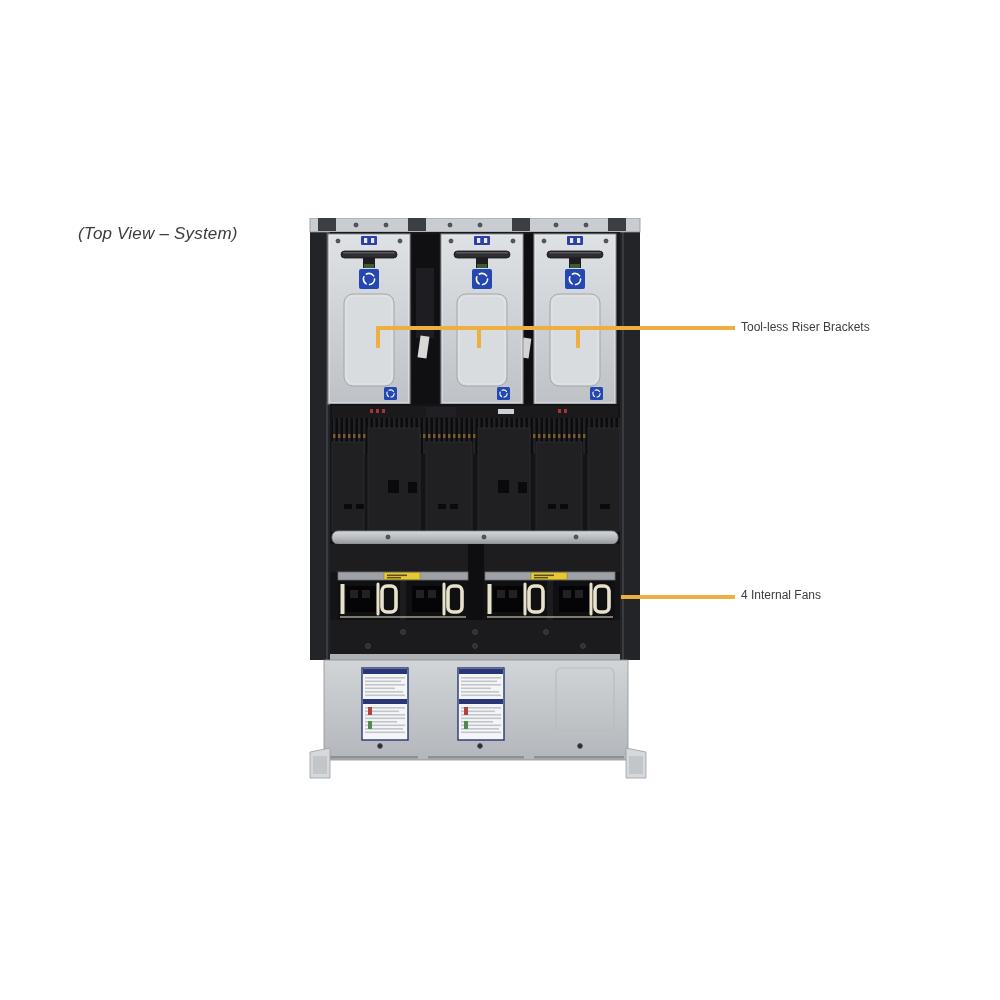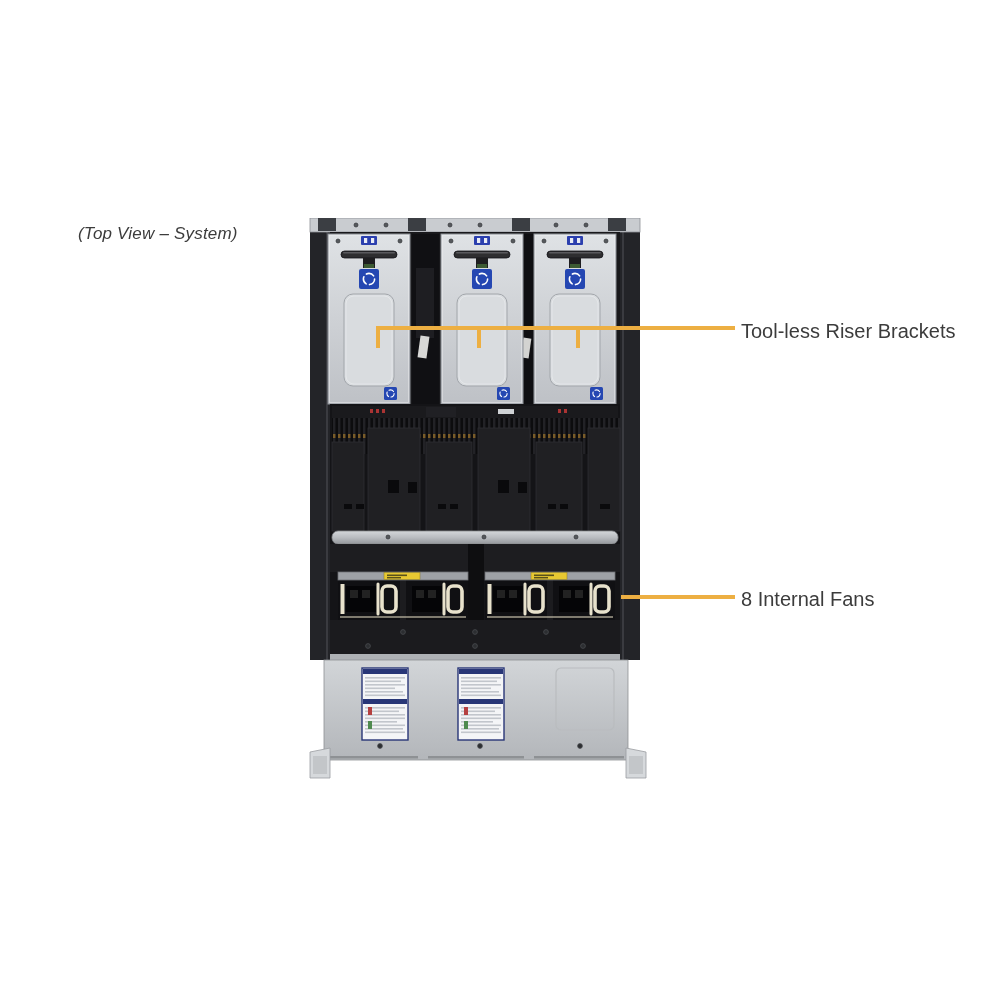--- a/index.html
+++ b/index.html
@@ -5,21 +5,21 @@
   html,body{margin:0;padding:0;}
   body{
     width:1000px;height:1000px;position:relative;background:#ffffff;
     font-family:"Liberation Sans", sans-serif;overflow:hidden;
   }
   .caption{
     position:absolute;left:78px;top:202px;
     font-size:17px;font-style:italic;color:#3c3c3c;letter-spacing:.2px;margin-top:22px;
   }
   .callout-text{
-    position:absolute;font-size:20px;color:#3c3c3c;white-space:nowrap;
+    position:absolute;font-size:12px;color:#3c3c3c;white-space:nowrap;
   }
   .callout-text.riser{left:741px;top:320px;}
   .callout-text.fans{left:741px;top:588px;}
   .leader{position:absolute;background:#EDAF42;}
   .leader.h1{left:376px;top:326px;width:359px;height:4px;}
   .leader.v{width:4px;height:22px;top:326px;}
   .leader.v.b1{left:376px;}
   .leader.v.b2{left:477px;}
   .leader.v.b3{left:576px;}
   .leader.h2{left:621px;top:595px;width:114px;height:4px;}
@@ -258,13 +258,13 @@
 </svg>
 </div>
 
 <div class="leader h1" style="background: rgb(237, 175, 66);"></div>
 <div class="leader v b1" style="background: rgb(237, 175, 66);"></div>
 <div class="leader v b2" style="background: rgb(237, 175, 66);"></div>
 <div class="leader v b3" style="background: rgb(237, 175, 66);"></div>
 <div class="leader h2" style="background: rgb(237, 175, 66);"></div>
 
 <div class="callout-text riser" style="color: rgb(60, 60, 60);">Tool-less Riser Brackets</div>
-<div class="callout-text fans" style="color: rgb(60, 60, 60);">8 Internal Fans</div>
+<div class="callout-text fans" style="color: rgb(60, 60, 60);">4 Internal Fans</div>
 
 </body></html>

